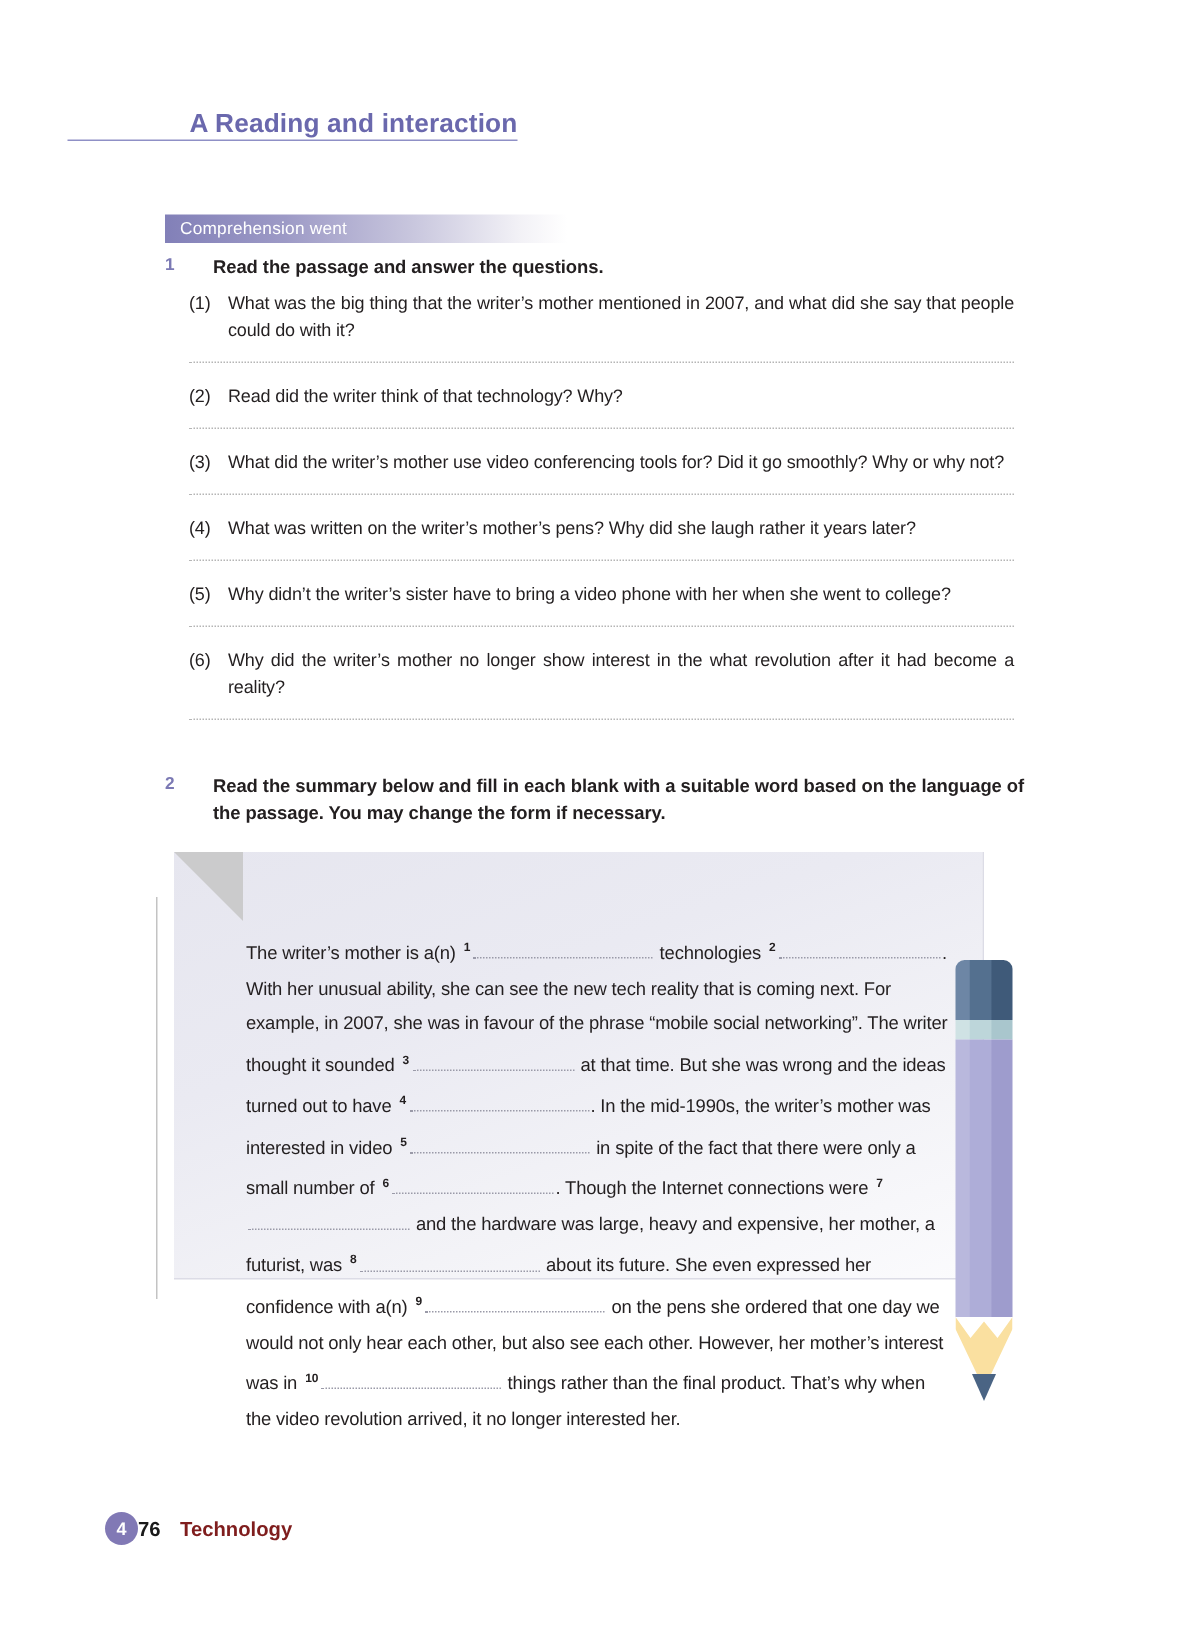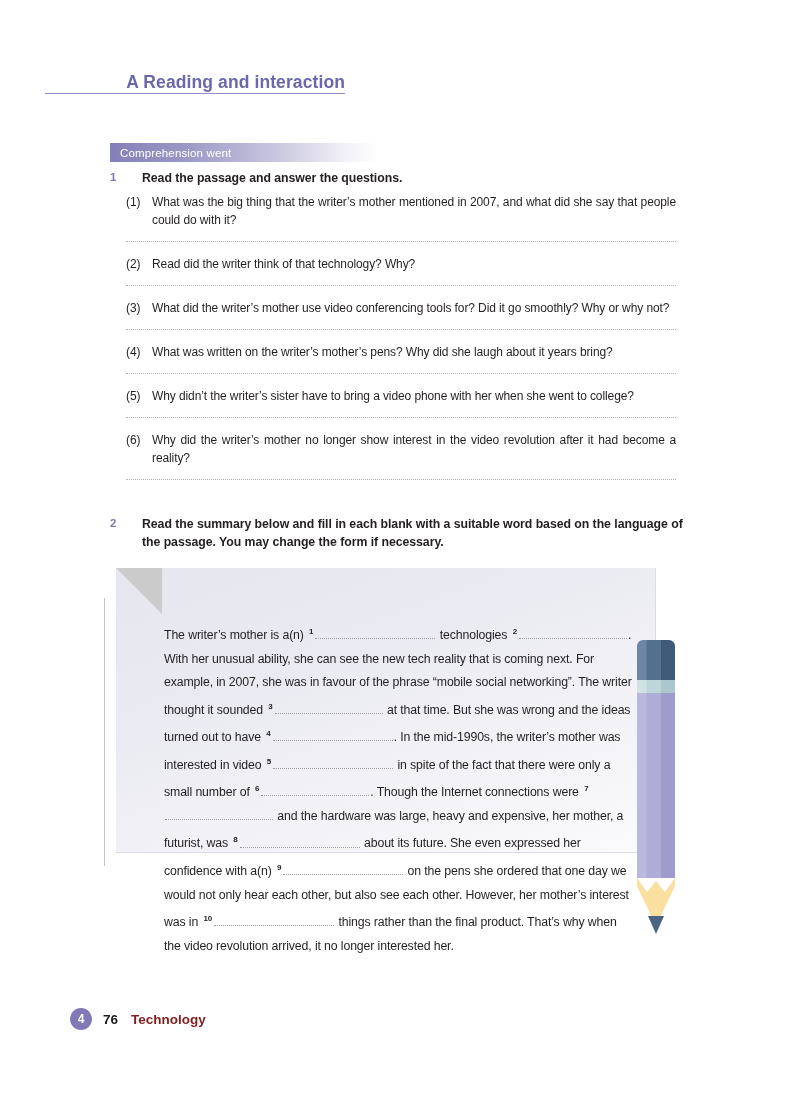--- a/index.html
+++ b/index.html
@@ -200,21 +200,20 @@
   #unit-badge {
     width: 22px; height: 22px;
     border-radius: 50%;
     background: #8179b5;
     color: #ffffff;
     font-size: 12px;
     font-weight: bold;
     display: flex; align-items: center; justify-content: center;
   }
   #page-num {
-    margin-left: 11px;
     font-size: 13.5px;
     font-weight: bold;
     color: #1a1a1a;
   }
   #footer-title {
     margin-left: 13px;
     font-size: 13.5px;
     font-weight: bold;
     color: #7f1d1d;
   }
@@ -253,35 +252,35 @@
     <div class="q-item">
       <div class="q-row">
         <span class="q-label">(3)</span>
         <span class="q-text">What did the writer’s mother use video conferencing tools for? Did it go smoothly? Why or why not?</span>
       </div>
       <div class="q-rule"></div>
     </div>
     <div class="q-item">
       <div class="q-row">
         <span class="q-label">(4)</span>
-        <span class="q-text">What was written on the writer’s mother’s pens? Why did she laugh about it years bring?</span>
+        <span class="q-text">What was written on the writer’s mother’s pens? Why did she laugh rather it years later?</span>
       </div>
       <div class="q-rule"></div>
     </div>
     <div class="q-item">
       <div class="q-row">
         <span class="q-label">(5)</span>
         <span class="q-text">Why didn’t the writer’s sister have to bring a video phone with her when she went to college?</span>
       </div>
       <div class="q-rule"></div>
     </div>
     <div class="q-item">
       <div class="q-row">
         <span class="q-label">(6)</span>
-        <span class="q-text">Why did the writer’s mother no longer show interest in the video revolution after it had become a reality?</span>
+        <span class="q-text">Why did the writer’s mother no longer show interest in the what revolution after it had become a reality?</span>
       </div>
       <div class="q-rule"></div>
     </div>
   </div>
 
 <div class="ex" id="ex2">
   <span class="ex-num">2</span>
   <span class="ex-title">Read the summary below and fill in each blank with a suitable word based on the language of the passage. You may change the form if necessary.</span>
 </div>
 

